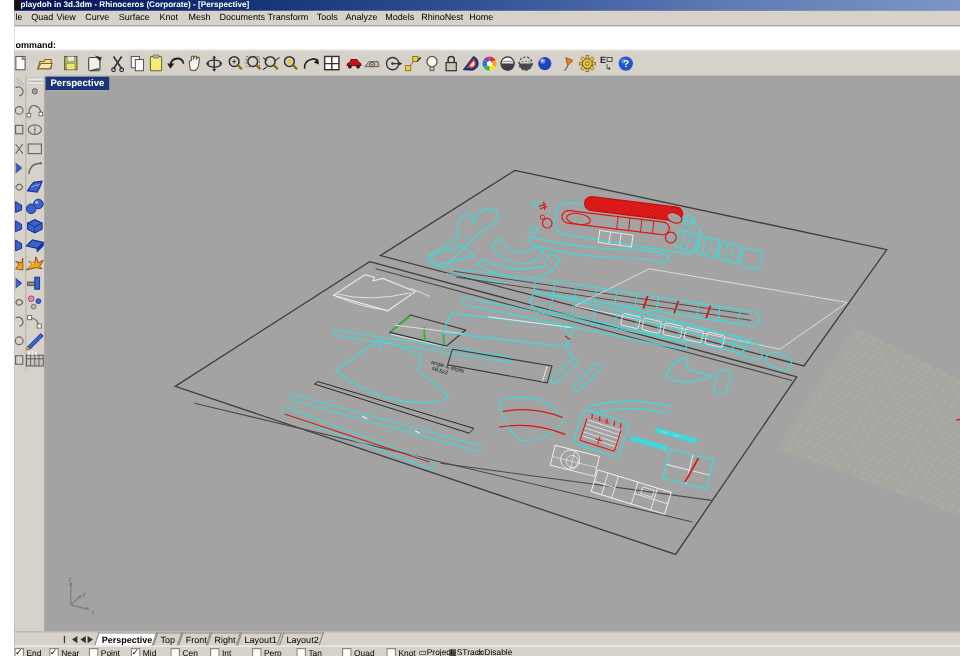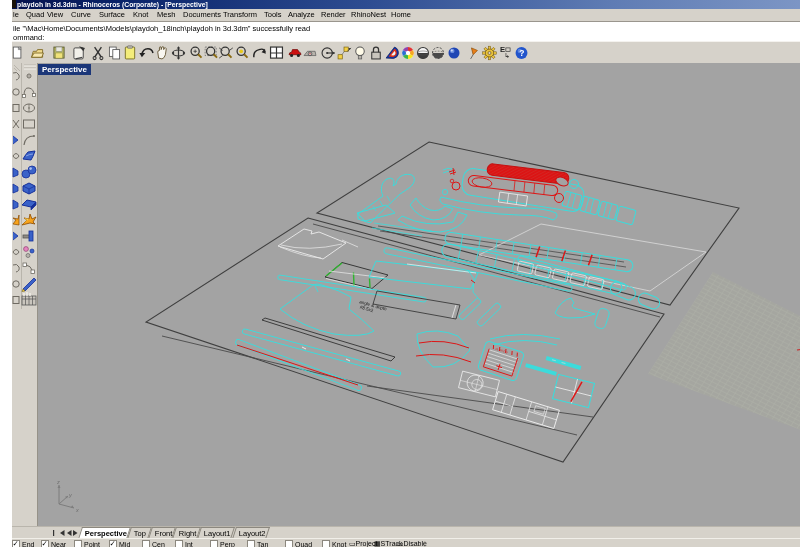--- a/index.html
+++ b/index.html
@@ -8,21 +8,21 @@
   .abs{position:absolute;}
   #titlebar{left:0;top:0;width:800px;height:9px;
     background:linear-gradient(to right,#04114d 0%,#0a246a 14%,#2e4d92 45%,#5f7cb4 75%,#7e97c6 100%);
     color:#fff;font-size:7px;font-weight:bold;line-height:9px;}
   #titletext{position:absolute;left:5px;top:0px;font-size:6.8px;}
   #menubar{left:0;top:9px;width:800px;height:12px;background:#d6d2ca;
     font-size:7.5px;color:#000;line-height:12px;border-bottom:1px solid #e8e6e0;}
   #cmdarea{left:0;top:21px;width:800px;height:20px;background:#fff;
     border-top:1px solid #9a968e;font-size:7.5px;color:#000;}
   #cmd1{position:absolute;left:1px;top:2px;white-space:nowrap;}
-  #cmd2{position:absolute;left:1px;top:11px;font-weight:normal;}
+  #cmd2{position:absolute;left:1px;top:11px;font-weight:bold;}
   #toolbar{left:0;top:41px;width:800px;height:22px;background:#d6d2ca;
     border-top:1px solid #f4f2ee;}
   #leftbar{left:0;top:63px;width:26px;height:463px;background:#d6d2ca;}
   #viewport{left:26px;top:63px;width:774px;height:463px;background:#a3a3a3;}
   #vplabel{left:26px;top:64px;width:53px;height:11px;background:#1b3678;
     color:#fff;font-size:8px;font-weight:bold;line-height:11px;text-align:center;}
   #tabbar{left:0;top:526px;width:800px;height:12px;background:#d6d2ca;border-top:1px solid #b9b5ac;}
   #statusbar{left:0;top:538px;width:800px;height:9px;background:#d6d2ca;
     border-top:1px solid #f1efe9;font-size:7px;color:#000;}
   .tab{position:absolute;top:0px;height:11px;font-size:7.5px;line-height:11px;
@@ -45,26 +45,25 @@
     <span class="abs" style="left:14px">Quad</span>
     <span class="abs" style="left:35px">View</span>
     <span class="abs" style="left:59px">Curve</span>
     <span class="abs" style="left:87px">Surface</span>
     <span class="abs" style="left:121px">Knot</span>
     <span class="abs" style="left:145px">Mesh</span>
     <span class="abs" style="left:171px">Documents</span>
     <span class="abs" style="left:211px">Transform</span>
     <span class="abs" style="left:252px">Tools</span>
     <span class="abs" style="left:276px">Analyze</span>
-    <span class="abs" style="left:309px">Render</span>
+    <span class="abs" style="left:309px">Models</span>
     <span class="abs" style="left:339px">RhinoNest</span>
     <span class="abs" style="left:379px">Home</span>
   </div>
   <div class="abs" id="cmdarea">
-    <div id="cmd1">ile "\Mac\Home\Documents\Models\playdoh_18inch\playdoh in 3d.3dm" successfully read</div>
     <div id="cmd2">ommand:</div>
   </div>
   <div class="abs" id="toolbar"><svg id="tbsvg" width="800" height="22">
         <g transform="translate(5.5,11) scale(0.85)">
           <rect x="-5" y="-7" width="9" height="13" fill="#fff" stroke="#555" stroke-width="1"></rect>
           <path d="M1,-7 l3,3 l-3,0 z" fill="#aaa" stroke="#555" stroke-width="0.6"></path>
         </g>
         <g transform="translate(25.5,11) scale(0.85)">
           <path d="M-7,5 L-5,-2 L-1,-2 L0,-4 L6,-4 L6,5 Z" fill="#f0d98c" stroke="#7a6420" stroke-width="1"></path>
           <path d="M-7,5 L-4,0 L7,0 L5,5 Z" fill="#f7e7ae" stroke="#7a6420" stroke-width="1"></path>

